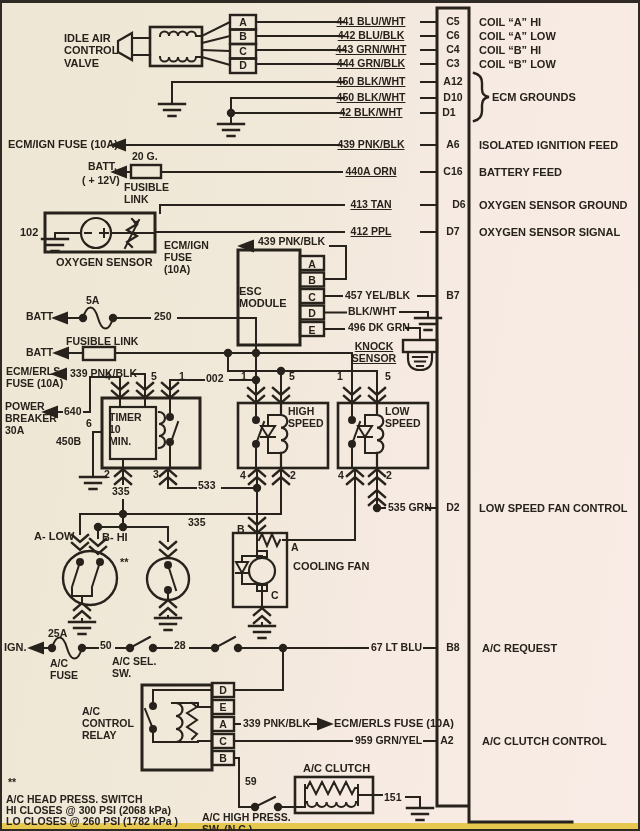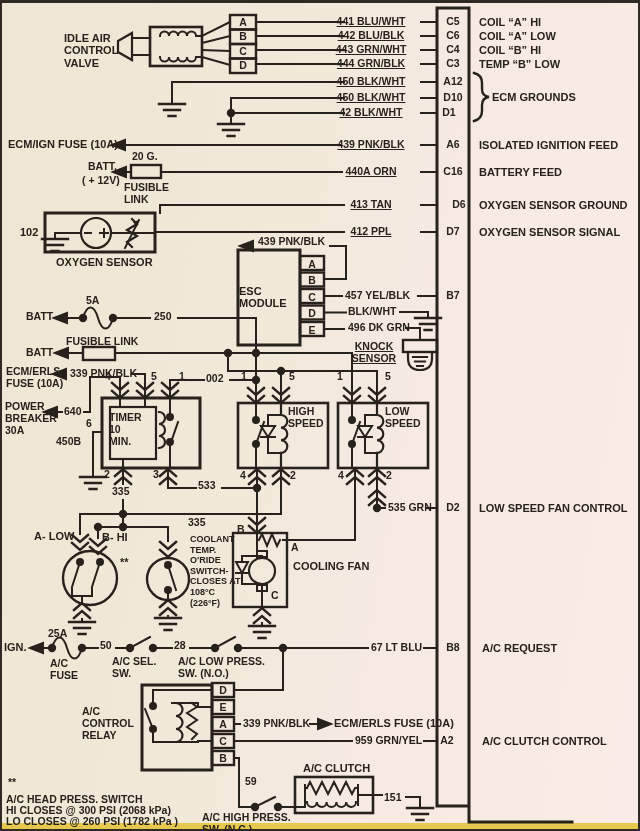--- a/index.html
+++ b/index.html
@@ -275,39 +275,41 @@
 <span class="lb pin" style="left:438px;top:199px;width:42px">D6</span>
 <span class="lb pin" style="left:438px;top:226px;width:30px">D7</span>
 <span class="lb pin" style="left:438px;top:290px;width:30px">B7</span>
 <span class="lb pin" style="left:438px;top:502px;width:30px">D2</span>
 <span class="lb pin" style="left:438px;top:642px;width:30px">B8</span>
 <span class="lb pin" style="left:438px;top:735px;width:18px">A2</span>
 
 <span class="lb s11" style="left:479px;top:16px">COIL “A” HI</span>
 <span class="lb s11" style="left:479px;top:30px">COIL “A” LOW</span>
 <span class="lb s11" style="left:479px;top:44px">COIL “B” HI</span>
-<span class="lb s11" style="left:479px;top:58px">TEMP “B” LOW</span>
+<span class="lb s11" style="left:479px;top:58px">COIL “B” LOW</span>
 <span class="lb s11" style="left:492px;top:91px">ECM GROUNDS</span>
 <span class="lb s11" style="left:479px;top:139px">ISOLATED IGNITION FEED</span>
 <span class="lb s11" style="left:479px;top:166px">BATTERY FEED</span>
 <span class="lb s11" style="left:479px;top:199px">OXYGEN SENSOR GROUND</span>
 <span class="lb s11" style="left:479px;top:226px">OXYGEN SENSOR SIGNAL</span>
 <span class="lb s11" style="left:479px;top:502px">LOW SPEED FAN CONTROL</span>
 <span class="lb s11" style="left:482px;top:642px">A/C REQUEST</span>
 <span class="lb s11" style="left:482px;top:735px">A/C CLUTCH CONTROL</span>
 
 <span class="lb s11" style="left:8px;top:138px">ECM/IGN FUSE (10A)</span>
 <span class="lb" style="left:88px;top:161px">BATT.</span>
 <span class="lb" style="left:82px;top:175px">( + 12V)</span>
 <span class="lb" style="left:132px;top:151px">20 G.</span>
 <span class="lb ctr" style="left:124px;top:182px;width:46px">FUSIBLE
 LINK</span>
 <span class="lb s11" style="left:20px;top:226px">102</span>
 <span class="lb s11" style="left:56px;top:256px">OXYGEN SENSOR</span>
 
+<span class="lb ctr" style="left:164px;top:240px;width:74px">ECM/IGN FUSE
+(10A)</span>
 <span class="lb" style="left:258px;top:236px">439 PNK/BLK</span>
 <span class="lb ctr s11" style="left:239px;top:285px;width:71px">ESC
 MODULE</span>
 <span class="lb pin" style="left:300px;top:259px;width:24px">A</span>
 <span class="lb pin" style="left:300px;top:275px;width:24px">B</span>
 <span class="lb pin" style="left:300px;top:292px;width:24px">C</span>
 <span class="lb pin" style="left:300px;top:308px;width:24px">D</span>
 <span class="lb pin" style="left:300px;top:325px;width:24px">E</span>
 <span class="lb" style="left:348px;top:306px">BLK/WHT</span>
 <span class="lb" style="left:348px;top:322px">496 DK GRN</span>
@@ -351,43 +353,34 @@
 <span class="lb" style="left:337px;top:371px">1</span>
 <span class="lb" style="left:385px;top:371px">5</span>
 <span class="lb" style="left:338px;top:470px">4</span>
 <span class="lb" style="left:386px;top:470px">2</span>
 <span class="lb ctr" style="left:385px;top:406px;width:42px">LOW
 SPEED</span>
 
 <span class="lb s11" style="left:34px;top:530px">A- LOW</span>
 <span class="lb s11" style="left:102px;top:531px">B- HI</span>
 <span class="lb s11" style="left:120px;top:556px">**</span>
-<span class="lb s9" style="left:190px;top:534px">COOLANT
-TEMP.
-O'RIDE
-SWITCH-
-CLOSES AT
-108°C
-(226°F)</span>
 
 <span class="lb" style="left:237px;top:524px">B</span>
 <span class="lb" style="left:291px;top:542px">A</span>
 <span class="lb" style="left:271px;top:590px">C</span>
 <span class="lb s11" style="left:293px;top:560px">COOLING FAN</span>
 
 <span class="lb s11" style="left:4px;top:641px">IGN.</span>
 <span class="lb" style="left:48px;top:628px">25A</span>
 <span class="lb ctr" style="left:50px;top:658px;width:46px">A/C
 FUSE</span>
 <span class="lb" style="left:100px;top:640px">50</span>
 <span class="lb ctr" style="left:112px;top:656px;width:54px">A/C SEL.
 SW.</span>
 <span class="lb" style="left:174px;top:640px">28</span>
-<span class="lb ctr" style="left:178px;top:656px;width:92px">A/C LOW PRESS.
-SW. (N.O.)</span>
 
 <span class="lb ctr" style="left:82px;top:706px;width:56px">A/C
 CONTROL
 RELAY</span>
 <span class="lb pin" style="left:212px;top:685px;width:22px">D</span>
 <span class="lb pin" style="left:212px;top:702px;width:22px">E</span>
 <span class="lb pin" style="left:212px;top:719px;width:22px">A</span>
 <span class="lb pin" style="left:212px;top:736px;width:22px">C</span>
 <span class="lb pin" style="left:212px;top:753px;width:22px">B</span>
 <span class="lb" style="left:243px;top:718px">339 PNK/BLK</span>

